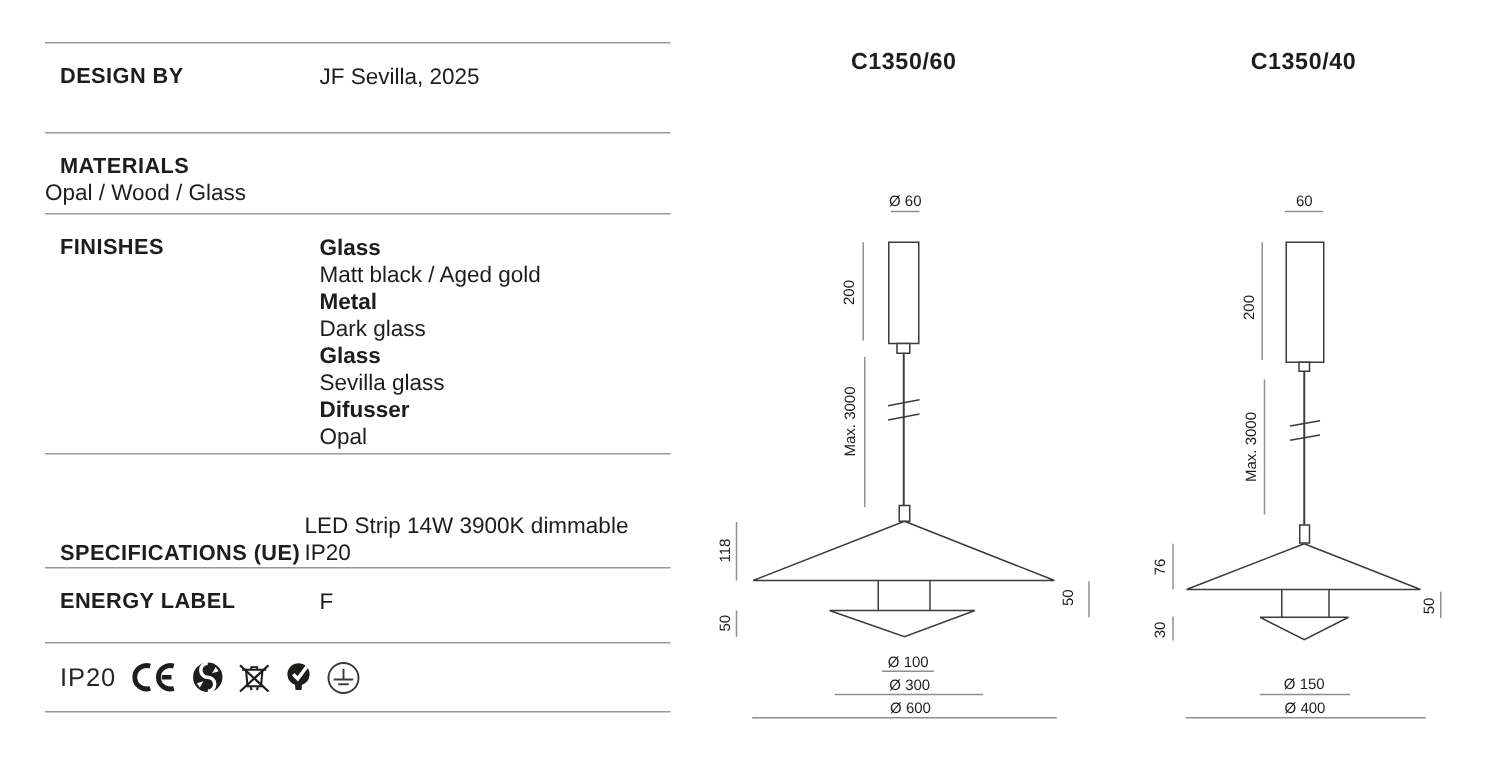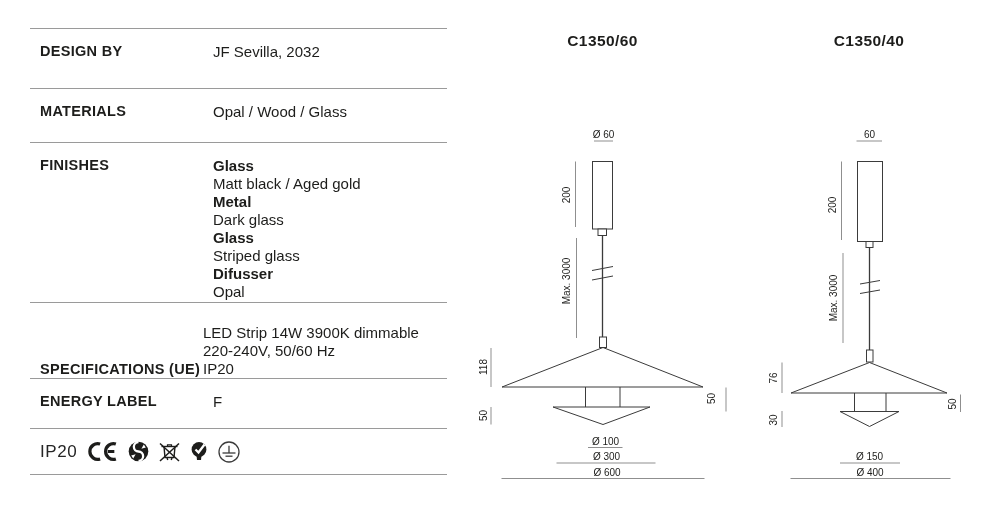--- a/index.html
+++ b/index.html
@@ -15,21 +15,21 @@
   .spec-row{
     display:flex;box-sizing:border-box;border-bottom:1px solid #9a9a9a;
     padding-top:14px;
   }
   .spec-row .label{
     width:183px;box-sizing:border-box;padding-left:10px;
     font-weight:700;font-size:14.5px;letter-spacing:.3px;line-height:17px;
   }
   .spec-row .value{flex:1;font-size:15px;line-height:18px;}
   .r-design{height:60px;}
-  .r-materials{height:54px;}
+  .r-materials{height:54px;flex-direction:column;}
   .r-finishes{height:160px;}
   .r-specs{height:76px;align-items:flex-end;}
   .r-energy{height:50px;}
   .r-icons{height:46px;display:flex;align-items:center;padding:0 0 0 10px;gap:9px;}
   .fin-name{font-weight:700;}
   .ip-text{font-size:17px;letter-spacing:.6px;color:#262626;}
   .cert-icon{display:inline-flex;align-items:center;}
   
   .drawing-svg{position:absolute;top:20px;}
   svg text{font-family:"Liberation Sans", sans-serif;fill:#1d1d1b;}
@@ -41,47 +41,46 @@
 </style>
 </head>
 <body>
 
 <div class="page">
 
   <div class="spec-table">
 
     <div class="spec-row r-design">
       <div class="label">DESIGN BY</div>
-      <div class="value">JF Sevilla, 2032</div>
+      <div class="value">JF Sevilla, 2025</div>
     </div>
 
     <div class="spec-row r-materials">
       <div class="label">MATERIALS</div>
       <div class="value">Opal / Wood / Glass</div>
     </div>
 
     <div class="spec-row r-finishes">
       <div class="label">FINISHES</div>
       <div class="value">
         <div class="fin-name">Glass</div>
         <div>Matt black / Aged gold</div>
         <div class="fin-name">Metal</div>
         <div>Dark glass</div>
         <div class="fin-name">Glass</div>
-        <div>Striped glass</div>
+        <div>Sevilla glass</div>
         <div class="fin-name">Difusser</div>
         <div>Opal</div>
       </div>
     </div>
 
     <div class="spec-row r-specs">
       <div class="label" style="width:173px;">SPECIFICATIONS (UE)</div>
       <div class="value">
         <div>LED Strip 14W 3900K dimmable</div>
-        <div>220-240V, 50/60 Hz</div>
         <div>IP20</div>
       </div>
     </div>
 
     <div class="spec-row r-energy">
       <div class="label">ENERGY LABEL</div>
       <div class="value">F</div>
     </div>
 
     <div class="spec-row r-icons">

